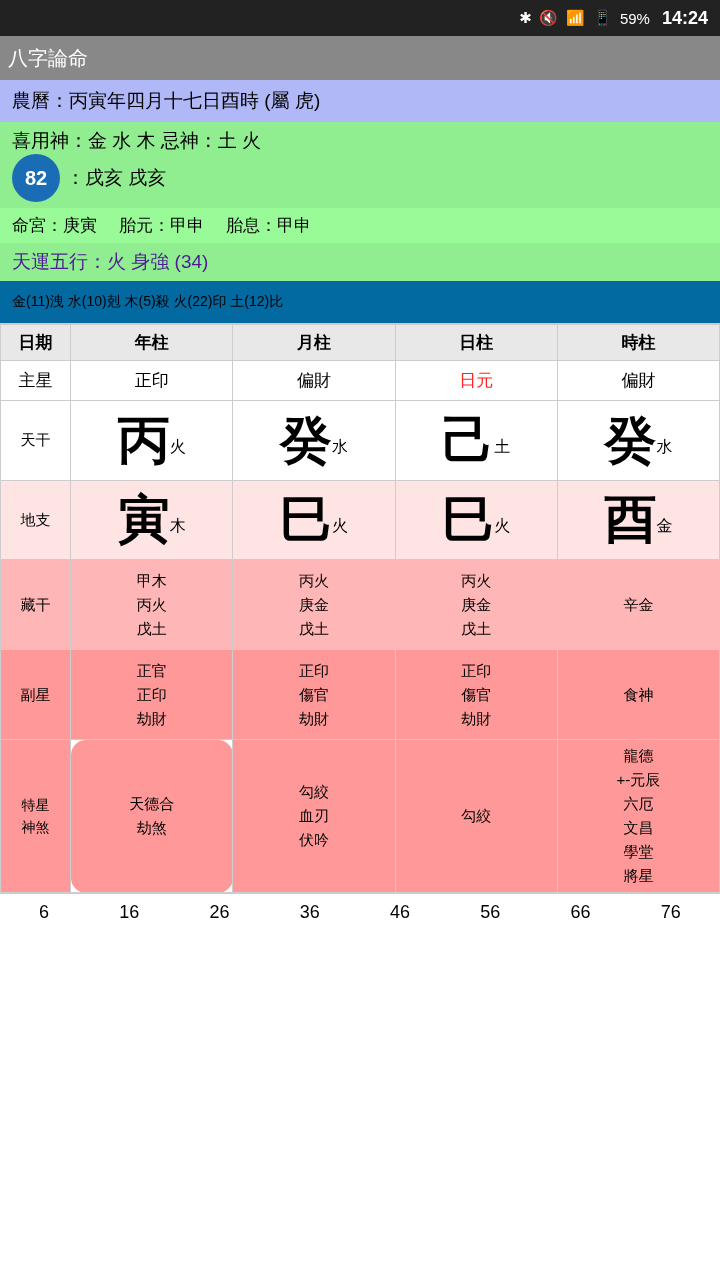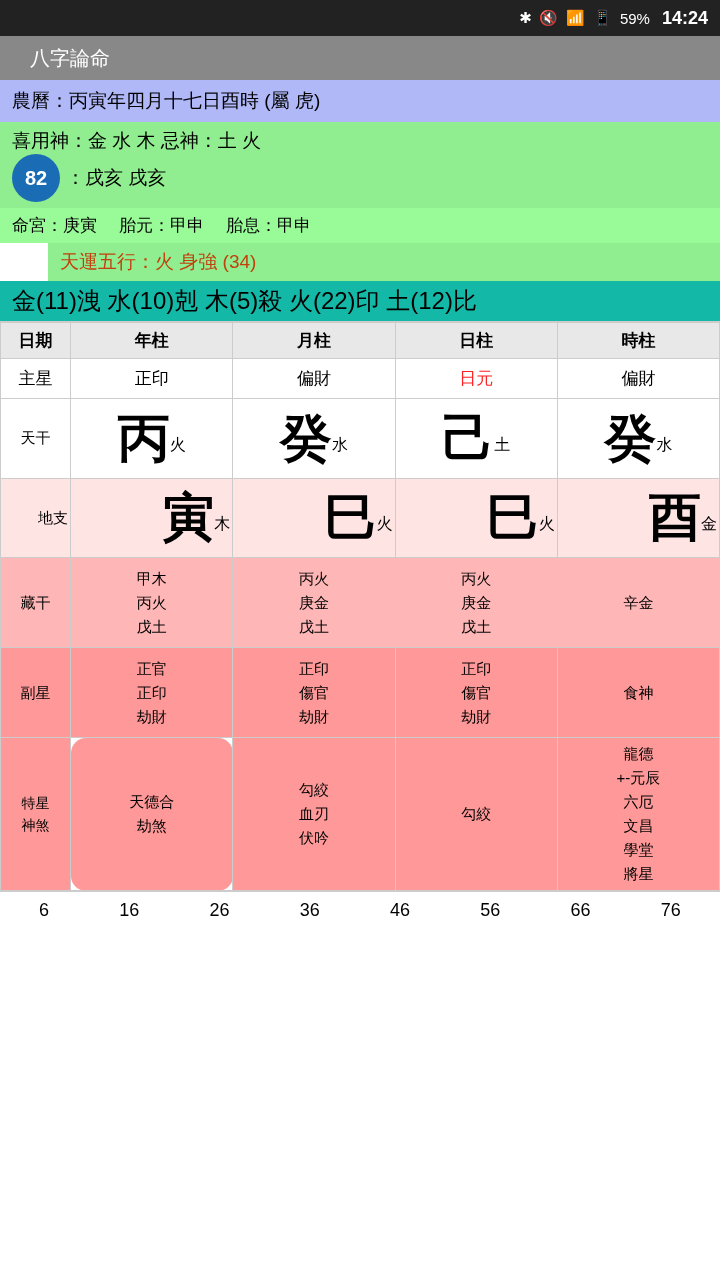--- a/index.html
+++ b/index.html
@@ -30,21 +30,21 @@
       margin-left: 4px;
     }
 
     
     .title-bar {
       background: #888;
       color: #fff;
       height: 44px;
       display: flex;
       align-items: center;
-      padding: 0 30px;
+      padding: 0 8px;
       font-size: 20px;
     }
 
     
     .info-lunar {
       background: #b0b8f8;
       padding: 8px 12px;
       font-size: 19px;
       color: #000;
     }
@@ -59,27 +59,26 @@
       padding: 6px 12px;
       font-size: 17px;
       color: #000;
       display: flex;
       gap: 22px;
     }
     .info-tianyun {
       background: #90ee90;
       padding: 6px 12px;
       font-size: 19px;
-      color: #c2410c;
-      margin-left: 48px;
+      color: #4c1d95;
     }
     .info-wuxing {
-      background: #14b8a6;
-      padding: 4px 12px;
-      font-size: 24px;
+      background: #0369a1;
+      padding: 12px 12px;
+      font-size: 14px;
       color: #000;
       border-bottom: 1px solid #ccc;
     }
 
     
     .circle-badge {
       display: inline-flex;
       align-items: center;
       justify-content: center;
       width: 48px;
@@ -137,21 +136,20 @@
     }
     .tiangan-sub {
       font-size: 16px;
       vertical-align: super;
     }
 
     
     .row-dizhi td {
       background: #ffe4e4;
       height: 68px;
-      text-align: right;
     }
     .dizhi-main {
       font-size: 52px;
       font-weight: bold;
     }
     .dizhi-sub {
       font-size: 16px;
       vertical-align: super;
     }
 

